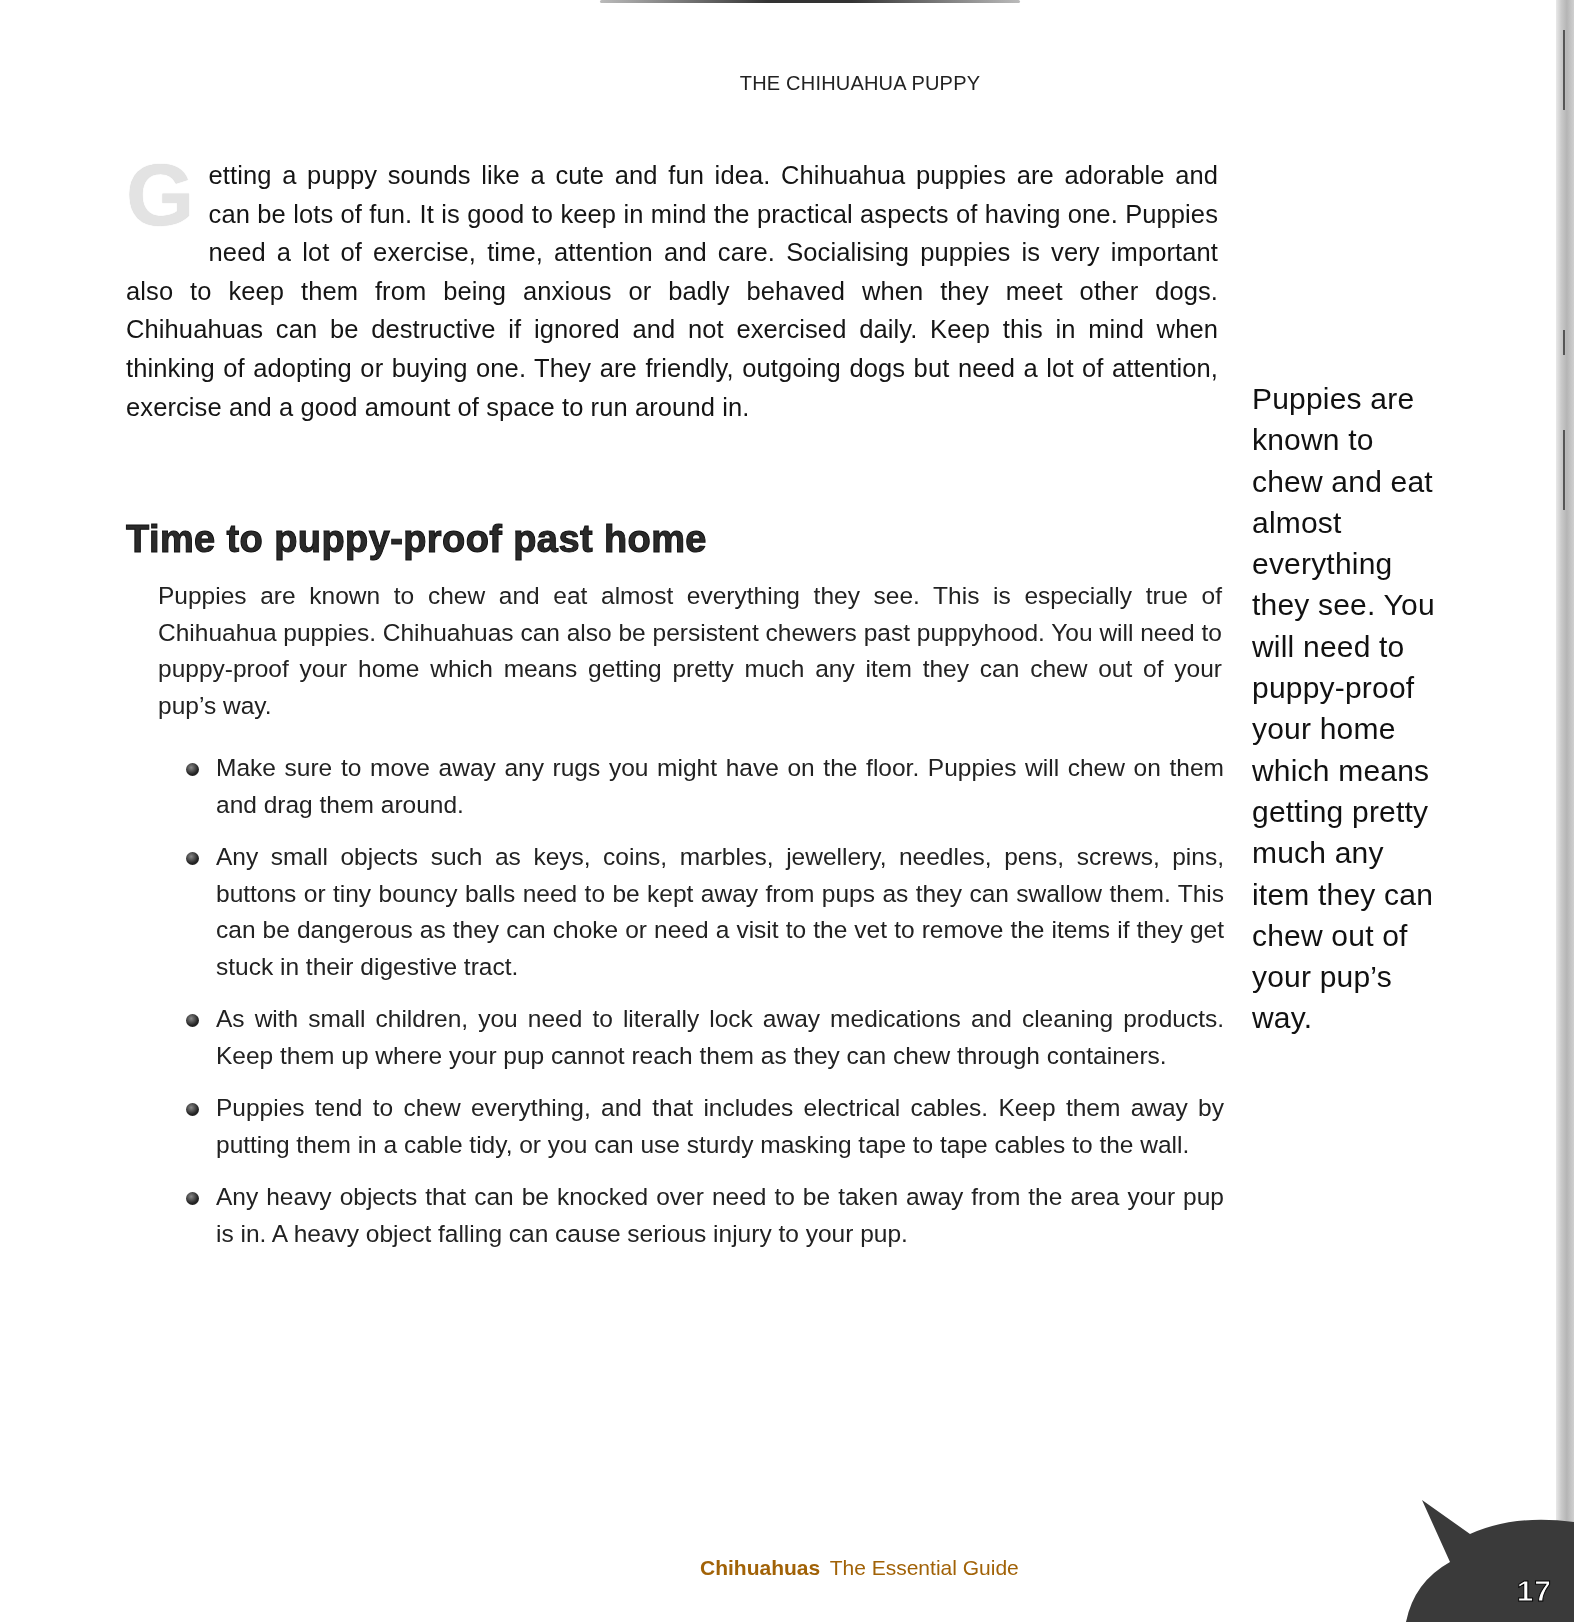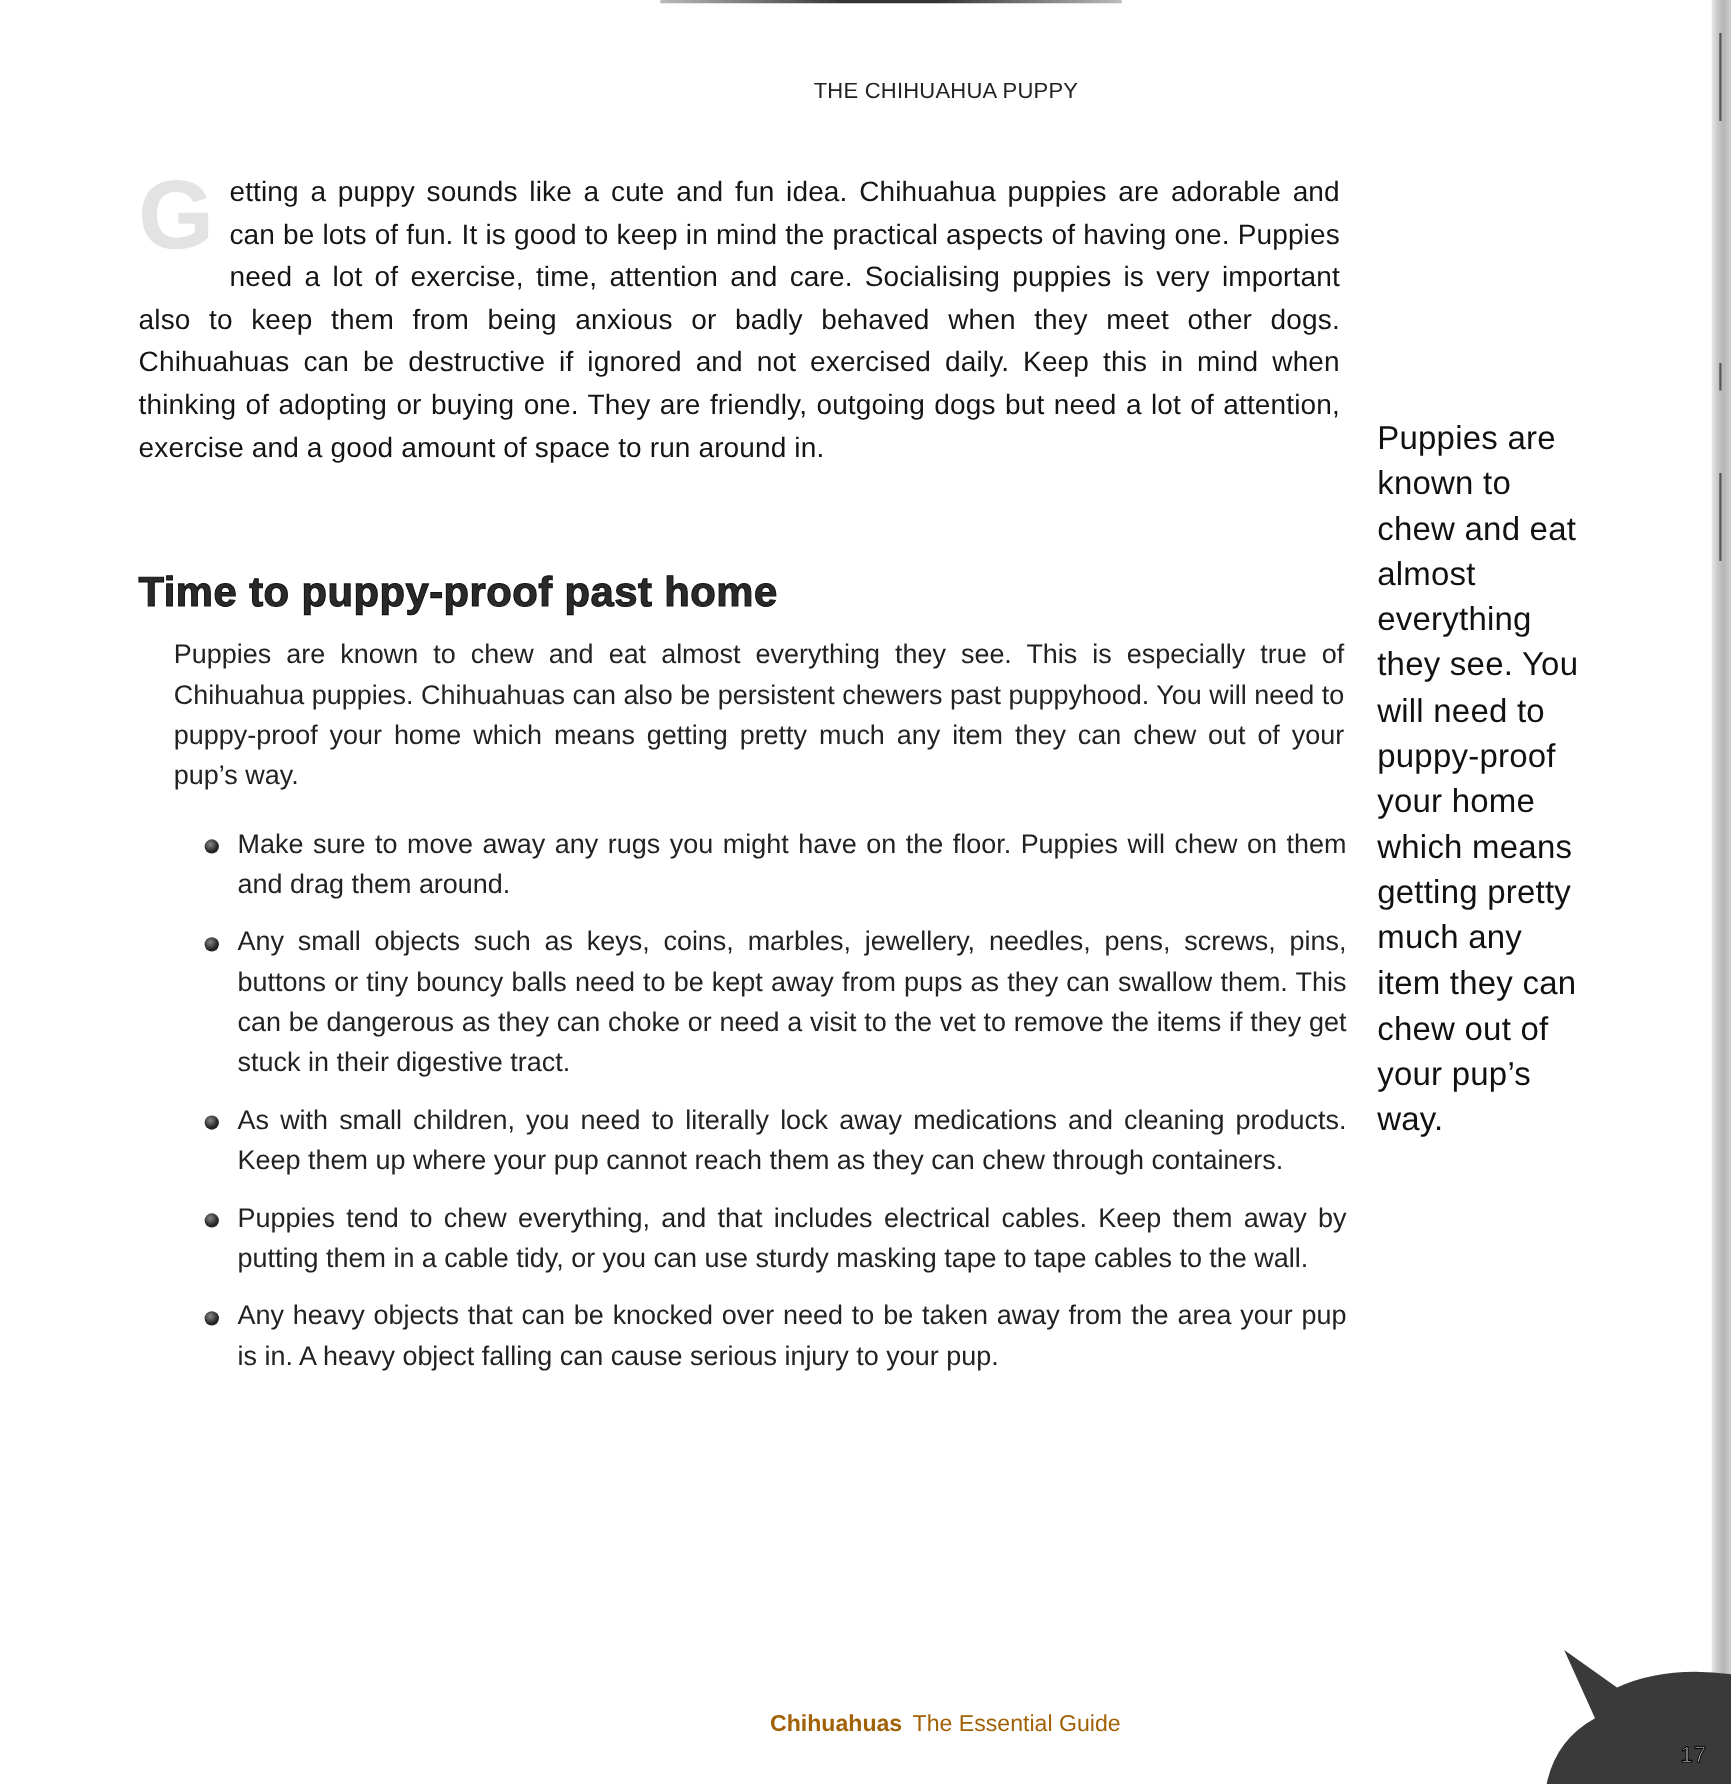--- a/index.html
+++ b/index.html
@@ -143,22 +143,22 @@
       position: absolute;
       right: 0;
       bottom: 0;
       width: 190px;
       height: 130px;
     }
     .page-number {
       position: absolute;
       right: 22px;
       bottom: 14px;
-      font-size: 20px;
-      font-weight: normal;
+      font-size: 30px;
+      font-weight: bold;
       color: #fff;
       -webkit-text-stroke: 1px #000;
       letter-spacing: 1px;
     }
   </style>
 </head>
 <body>
 
 <div class="top-edge"></div>
 

